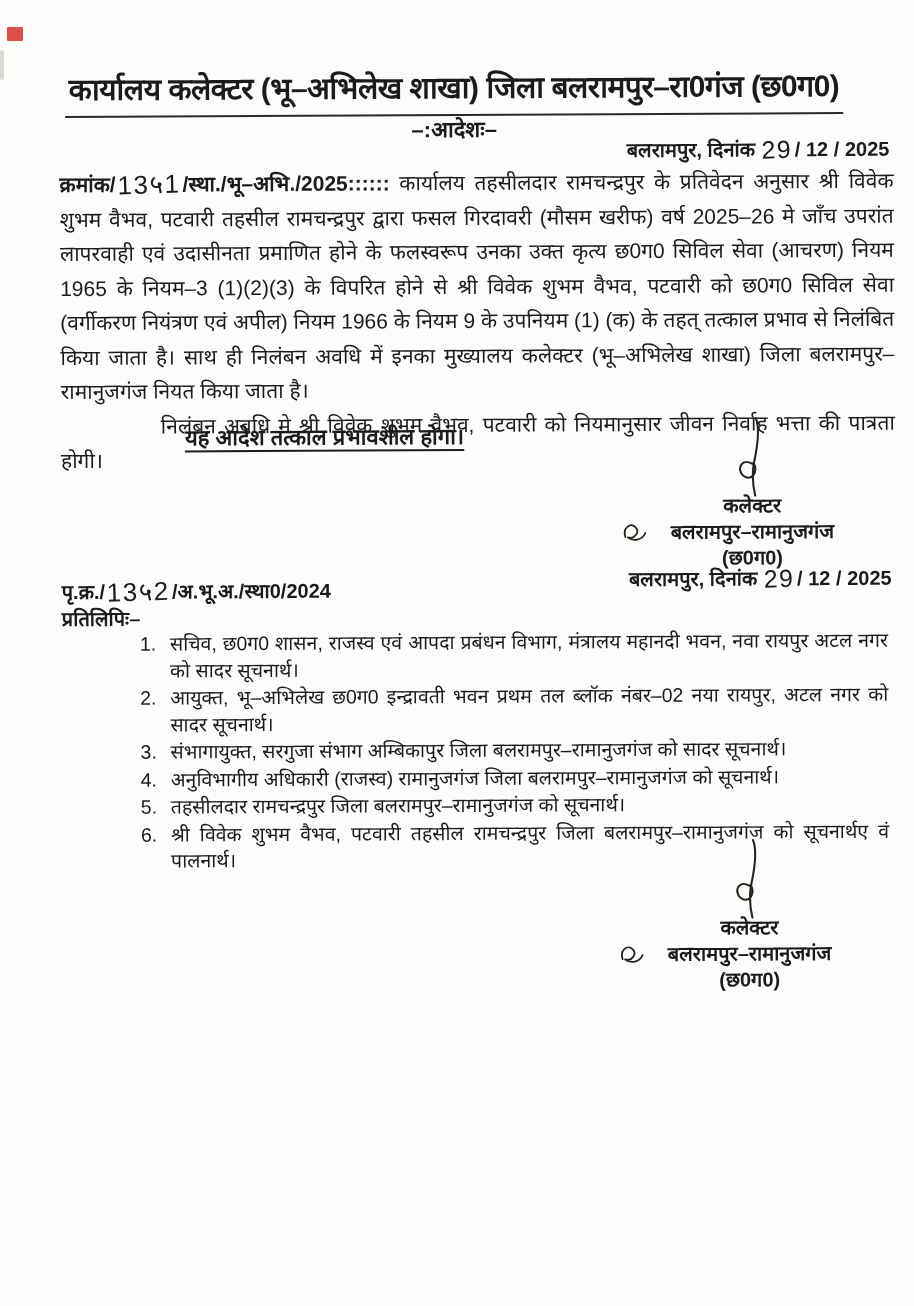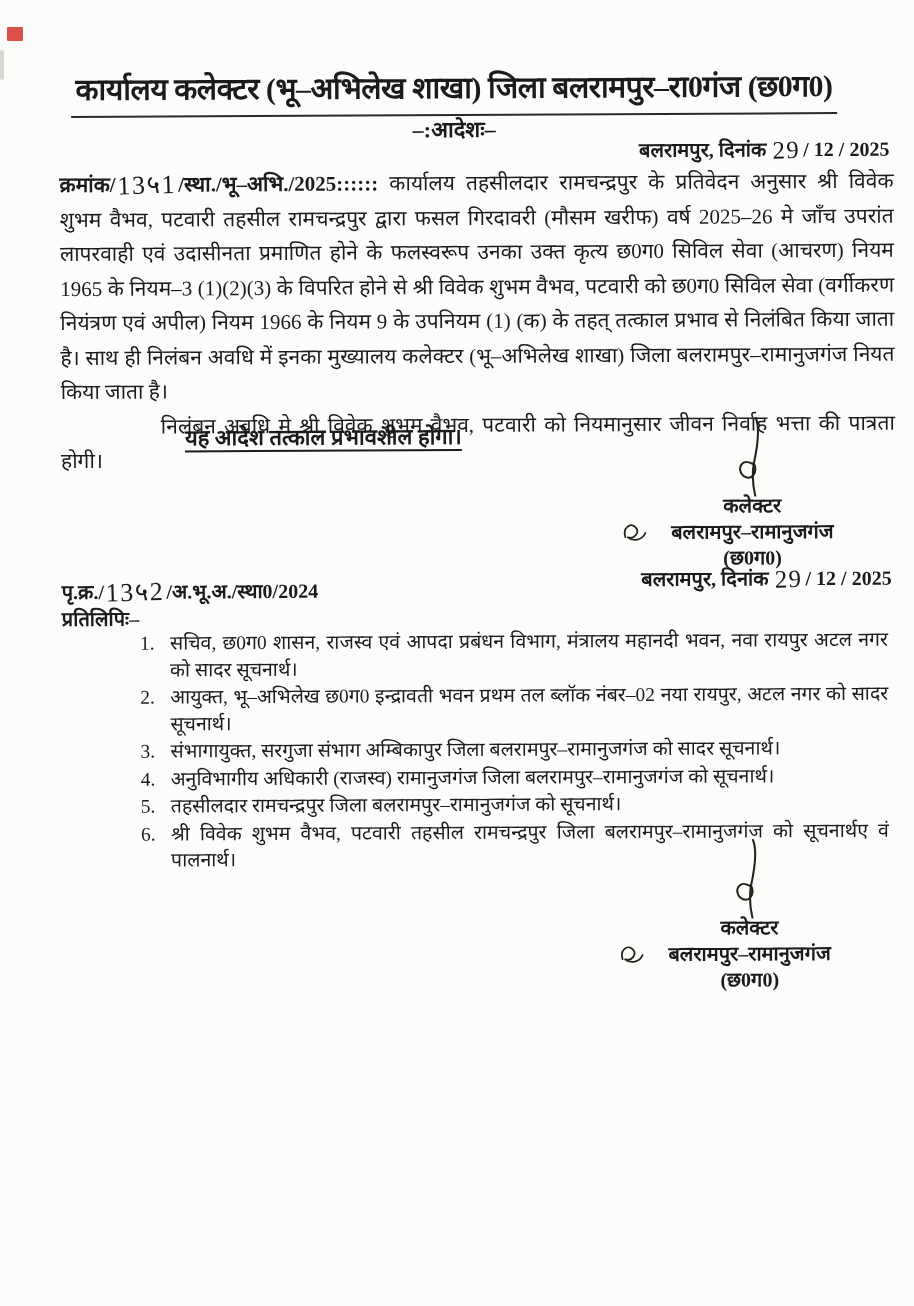--- a/index.html
+++ b/index.html
@@ -1,20 +1,20 @@
 <!DOCTYPE html>
 <html lang="hi"><head>
 <meta charset="utf-8">
 <style>
   html,body{margin:0;padding:0;background:#e8e8e8;}
   .page{
     position:relative;
     width:914px;height:1306px;
     background:#fcfcfb;
-    font-family:Liberation Serif, serif;
+    font-family:Liberation Sans, sans-serif;
     color:#1b1b1b;
     overflow:hidden;
   }
   .tilt{position:absolute;inset:0;transform:rotate(-0.3deg);}
   .red-mark{
     position:absolute;left:7px;top:27px;width:16px;height:14px;
     background:#d8413c;opacity:.92;border-radius:1px;
   }
   .title{
     position:absolute;top:66px;left:0;width:100%;

